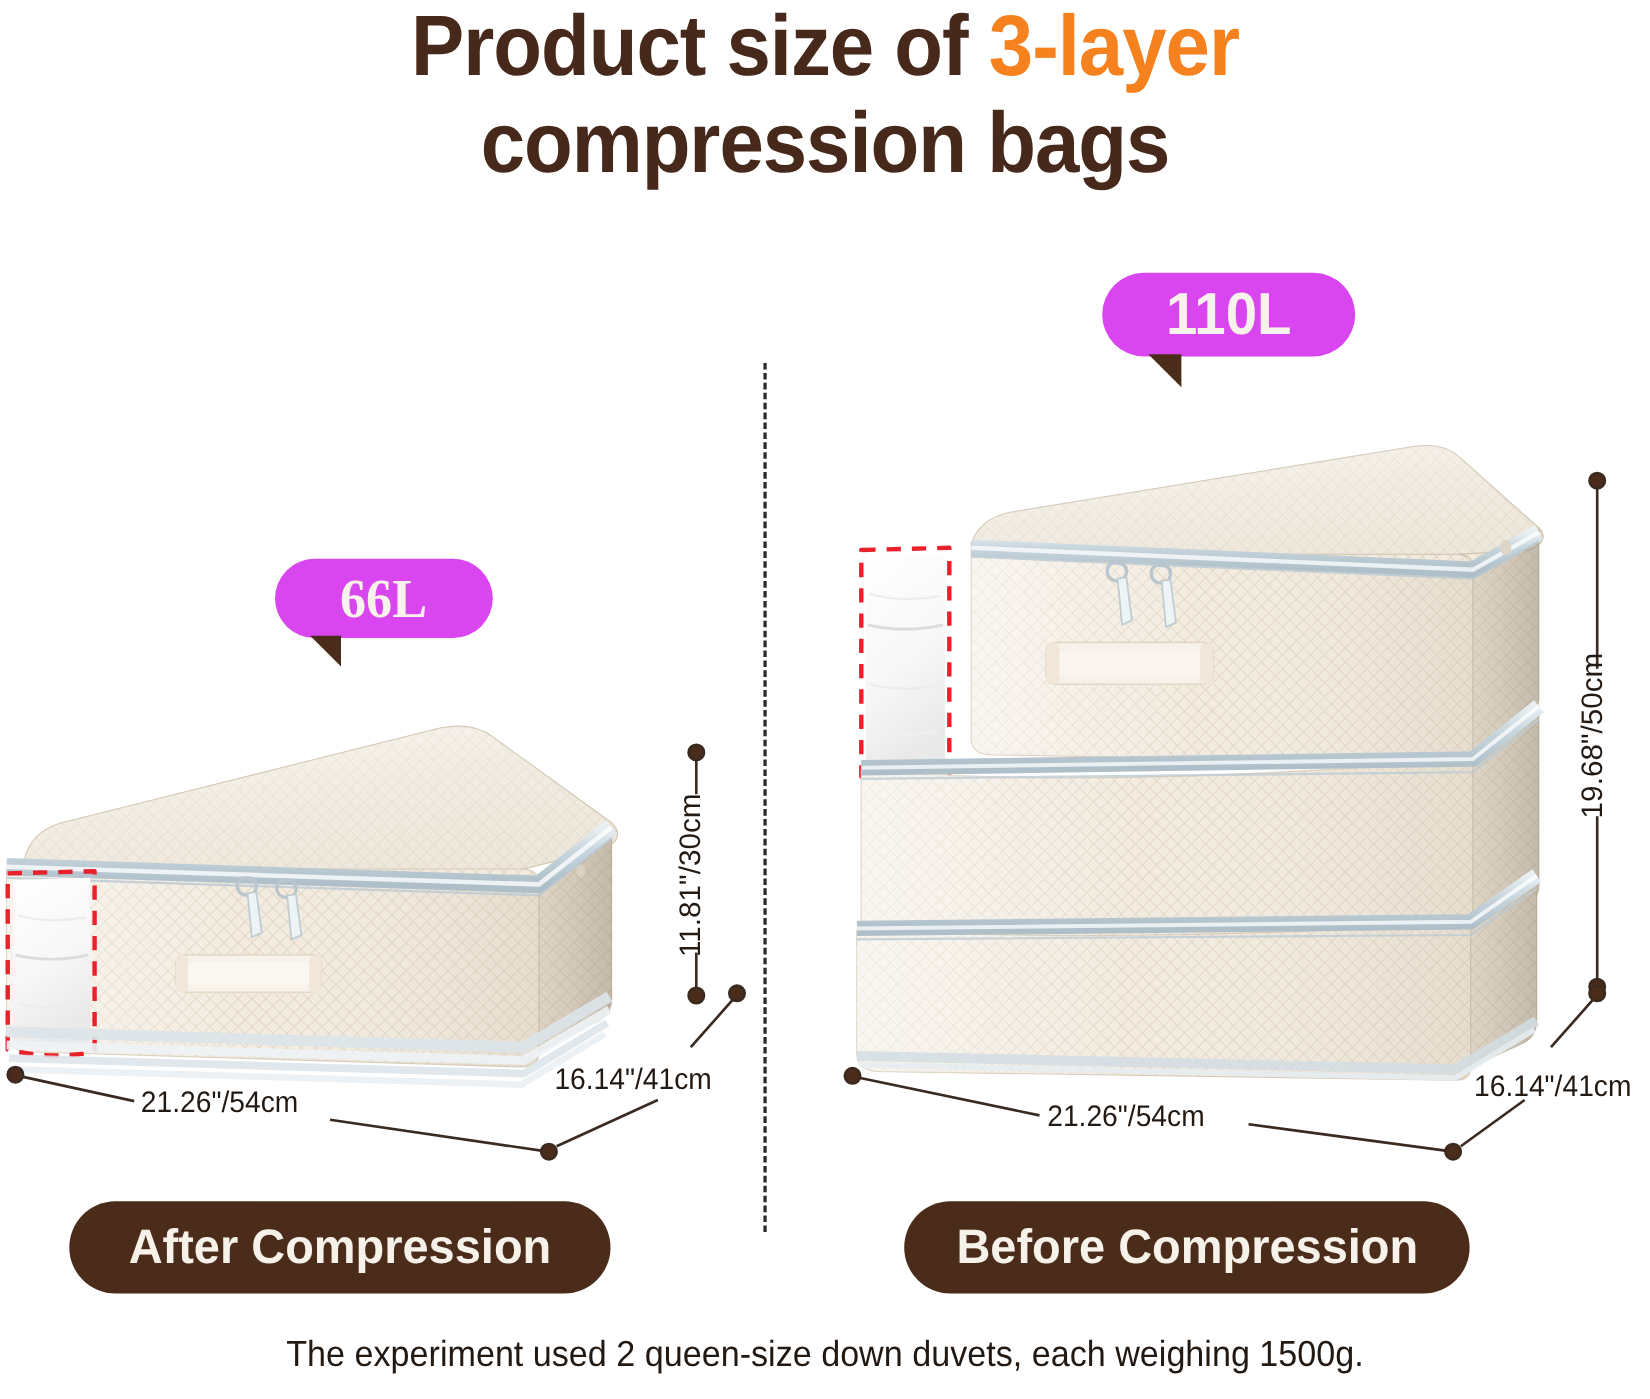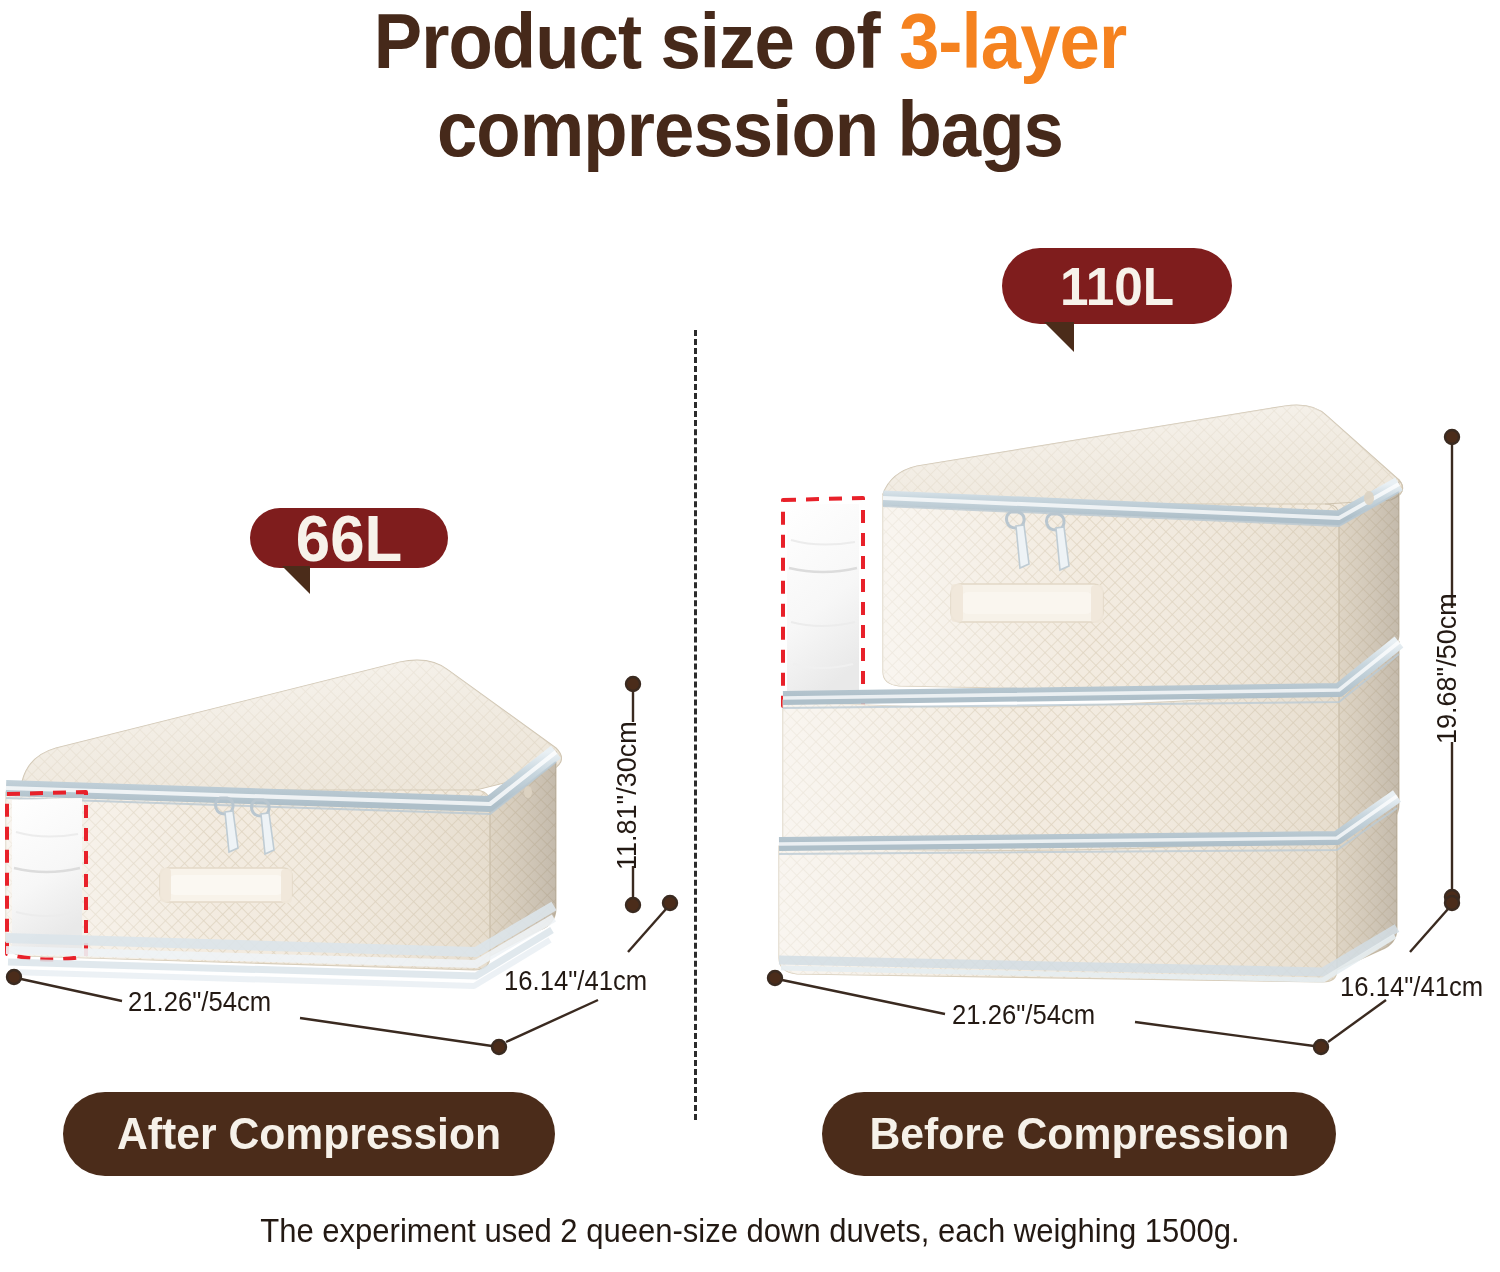--- a/index.html
+++ b/index.html
@@ -31,21 +31,21 @@
   
   .divider {
     position: absolute; left: 694px; top: 330px;
     width: 0; height: 790px;
     border-left: 3px dashed #2b2b2b;
   }
 
   
   .badge {
     position: absolute;
-    background: #7f1d1d;
+    background: #d946ef;
     color: #f7f2ea;
     font-weight: bold;
     display: flex; align-items: center; justify-content: center;
     line-height: 1;
   }
   .badge .badge-label { transform: scaleX(0.95); display:block; }
   .badge::after {
     content: "";
     position: absolute;
     width: 0; height: 0;
@@ -54,22 +54,22 @@
   #badge-110 {
     left: 1002px; top: 248px; width: 230px; height: 76px;
     border-radius: 38px; font-size: 54px;
   }
   #badge-110::after {
     left: 42px; bottom: -28px;
     border-width: 30px 0 0 30px;
     border-color: #4b2c1a transparent transparent transparent;
   }
   #badge-66 {
-    left: 250px; top: 508px; width: 198px; height: 60px;
-    border-radius: 36px; font-size: 65px;
+    left: 250px; top: 508px; width: 198px; height: 72px;
+    border-radius: 36px; font-size: 50px; font-family: Liberation Serif, serif;
   }
   #badge-66::after {
     left: 32px; bottom: -26px;
     border-width: 28px 0 0 28px;
     border-color: #4b2c1a transparent transparent transparent;
   }
 
   
   .bag { position: absolute; }
   .bag svg { display: block; overflow: visible; }

